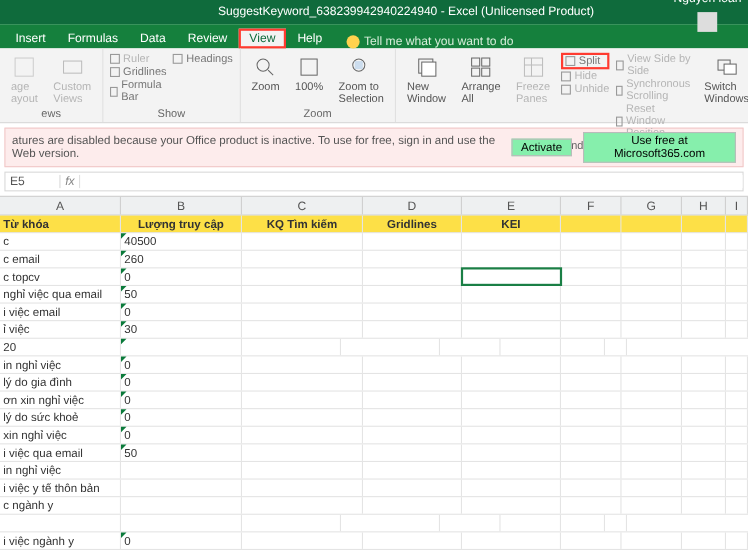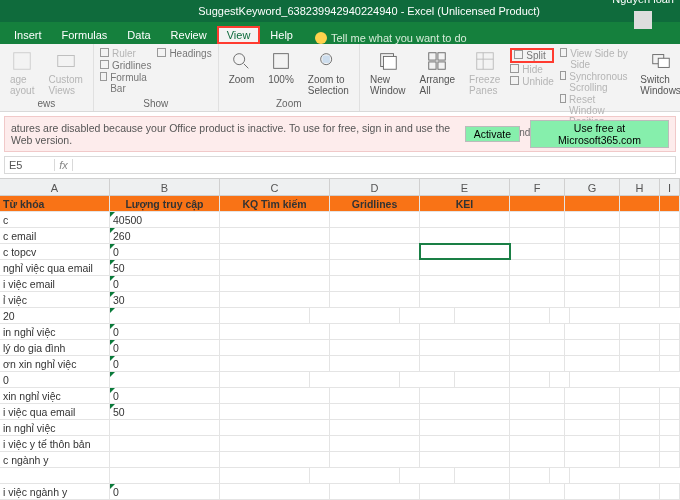--- a/index.html
+++ b/index.html
@@ -15,36 +15,36 @@
   .tab.hl { border: 2px solid #ff3b30; padding: 1px 8px; }
   .tellme { margin-left: 12px; display: flex; align-items: center; gap: 4px; color: #d6ecd9; font-size: 11px; }
   .bulb { width: 12px; height: 12px; border-radius: 50%; background: #ffd24d; display: inline-block; }
   .ribbon { background: #f3f3f3; border-bottom: 1px solid #d9d9d9; display: flex; height: 68px; }
   .group { border-right: 1px solid #e0e0e0; padding: 4px 6px 2px; display: flex; flex-direction: column; justify-content: space-between; }
   .group-row { display: flex; align-items: flex-start; gap: 6px; }
   .glabel { text-align: center; font-size: 10px; color: #666; }
   .bigbtn { display: flex; flex-direction: column; align-items: center; gap: 2px; padding: 2px 4px; font-size: 10px; color: #555; cursor: pointer; }
   .bigbtn svg { width: 22px; height: 22px; }
   .smallcol { display: flex; flex-direction: column; gap: 1px; font-size: 10px; color: #777; }
-  .chk { display: flex; align-items: flex-start; gap: 3px; }
+  .chk { display: flex; align-items: center; gap: 3px; }
   .chkbox { width: 9px; height: 9px; border: 1px solid #999; display: inline-block; }
   .disabled { color: #b5b5b5; }
   .hlred { border: 2px solid #ff3b30; padding: 0 2px; }
   .warnbar { background: #fdecec; border: 1px solid #f1c9c9; margin: 4px 4px 0; padding: 3px 6px; font-size: 10.5px; color: #555; display: flex; align-items: center; gap: 10px; }
   .warnbtn { background: #86efac; border: 1px solid #bbb; padding: 1px 8px; font-size: 10.5px; cursor: pointer; }
   .fxbar { display: flex; align-items: center; border: 1px solid #d9d9d9; margin: 4px 4px 0; height: 18px; font-size: 11px; }
   .namebox { width: 50px; border-right: 1px solid #d9d9d9; padding: 0 4px; color: #555; }
   .fxlabel { width: 18px; text-align: center; font-style: italic; color: #888; border-right: 1px solid #d9d9d9; }
   .fxinput { flex: 1; border: none; outline: none; padding: 0 4px; font-size: 11px; }
   .sheet { margin: 4px 0 0 0; }
   .colhdrs { display: flex; background: #eef0f1; border-top: 1px solid #d0d0d0; border-bottom: 1px solid #d0d0d0; height: 18px; }
   .colhdr { border-right: 1px solid #d0d0d0; text-align: center; font-size: 11px; color: #555; line-height: 18px; }
   .row { display: flex; height: 16px; border-bottom: 1px solid #e4e4e4; position: relative; }
   .cell { border-right: 1px solid #e4e4e4; padding: 0 3px; font-size: 10.5px; line-height: 16px; white-space: nowrap; overflow: hidden; }
-  .hdrrow .cell { background: #f97316; font-weight: 600; color: #333; text-align: center; }
+  .hdrrow .cell { background: #fde047; font-weight: 600; color: #333; text-align: center; }
   .hdrrow .cell:first-child { text-align: left; }
   .greentick { position: absolute; width: 0; height: 0; border-left: 5px solid #0a7a3a; border-bottom: 5px solid transparent; top: 0; }
   .selcell { outline: 2px solid #1a7f45; outline-offset: -1px; }
   .cA { width: 110px; } .cB { width: 110px; } .cC { width: 110px; } .cD { width: 90px; }
   .cE { width: 90px; } .cF { width: 55px; } .cG { width: 55px; } .cH { width: 40px; } .cI { width: 20px; }
 </style>
 </head>
 <body>
 
 <div class="titlebar">
@@ -359,20 +359,21 @@
         <div class="cell cC"></div>
         <div class="cell cD"></div>
         <div class="cell cE"></div>
         <div class="cell cF"></div>
         <div class="cell cG"></div>
         <div class="cell cH"></div>
         <div class="cell cI"></div>
         <div class="greentick" style="left: 110px;"></div>
       </div>
       <div class="row">
+        <div class="cell cA">lý do sức khoẻ</div>
         <div class="cell cB">0</div>
         <div class="cell cC"></div>
         <div class="cell cD"></div>
         <div class="cell cE"></div>
         <div class="cell cF"></div>
         <div class="cell cG"></div>
         <div class="cell cH"></div>
         <div class="cell cI"></div>
         <div class="greentick" style="left: 110px;"></div>
       </div>

